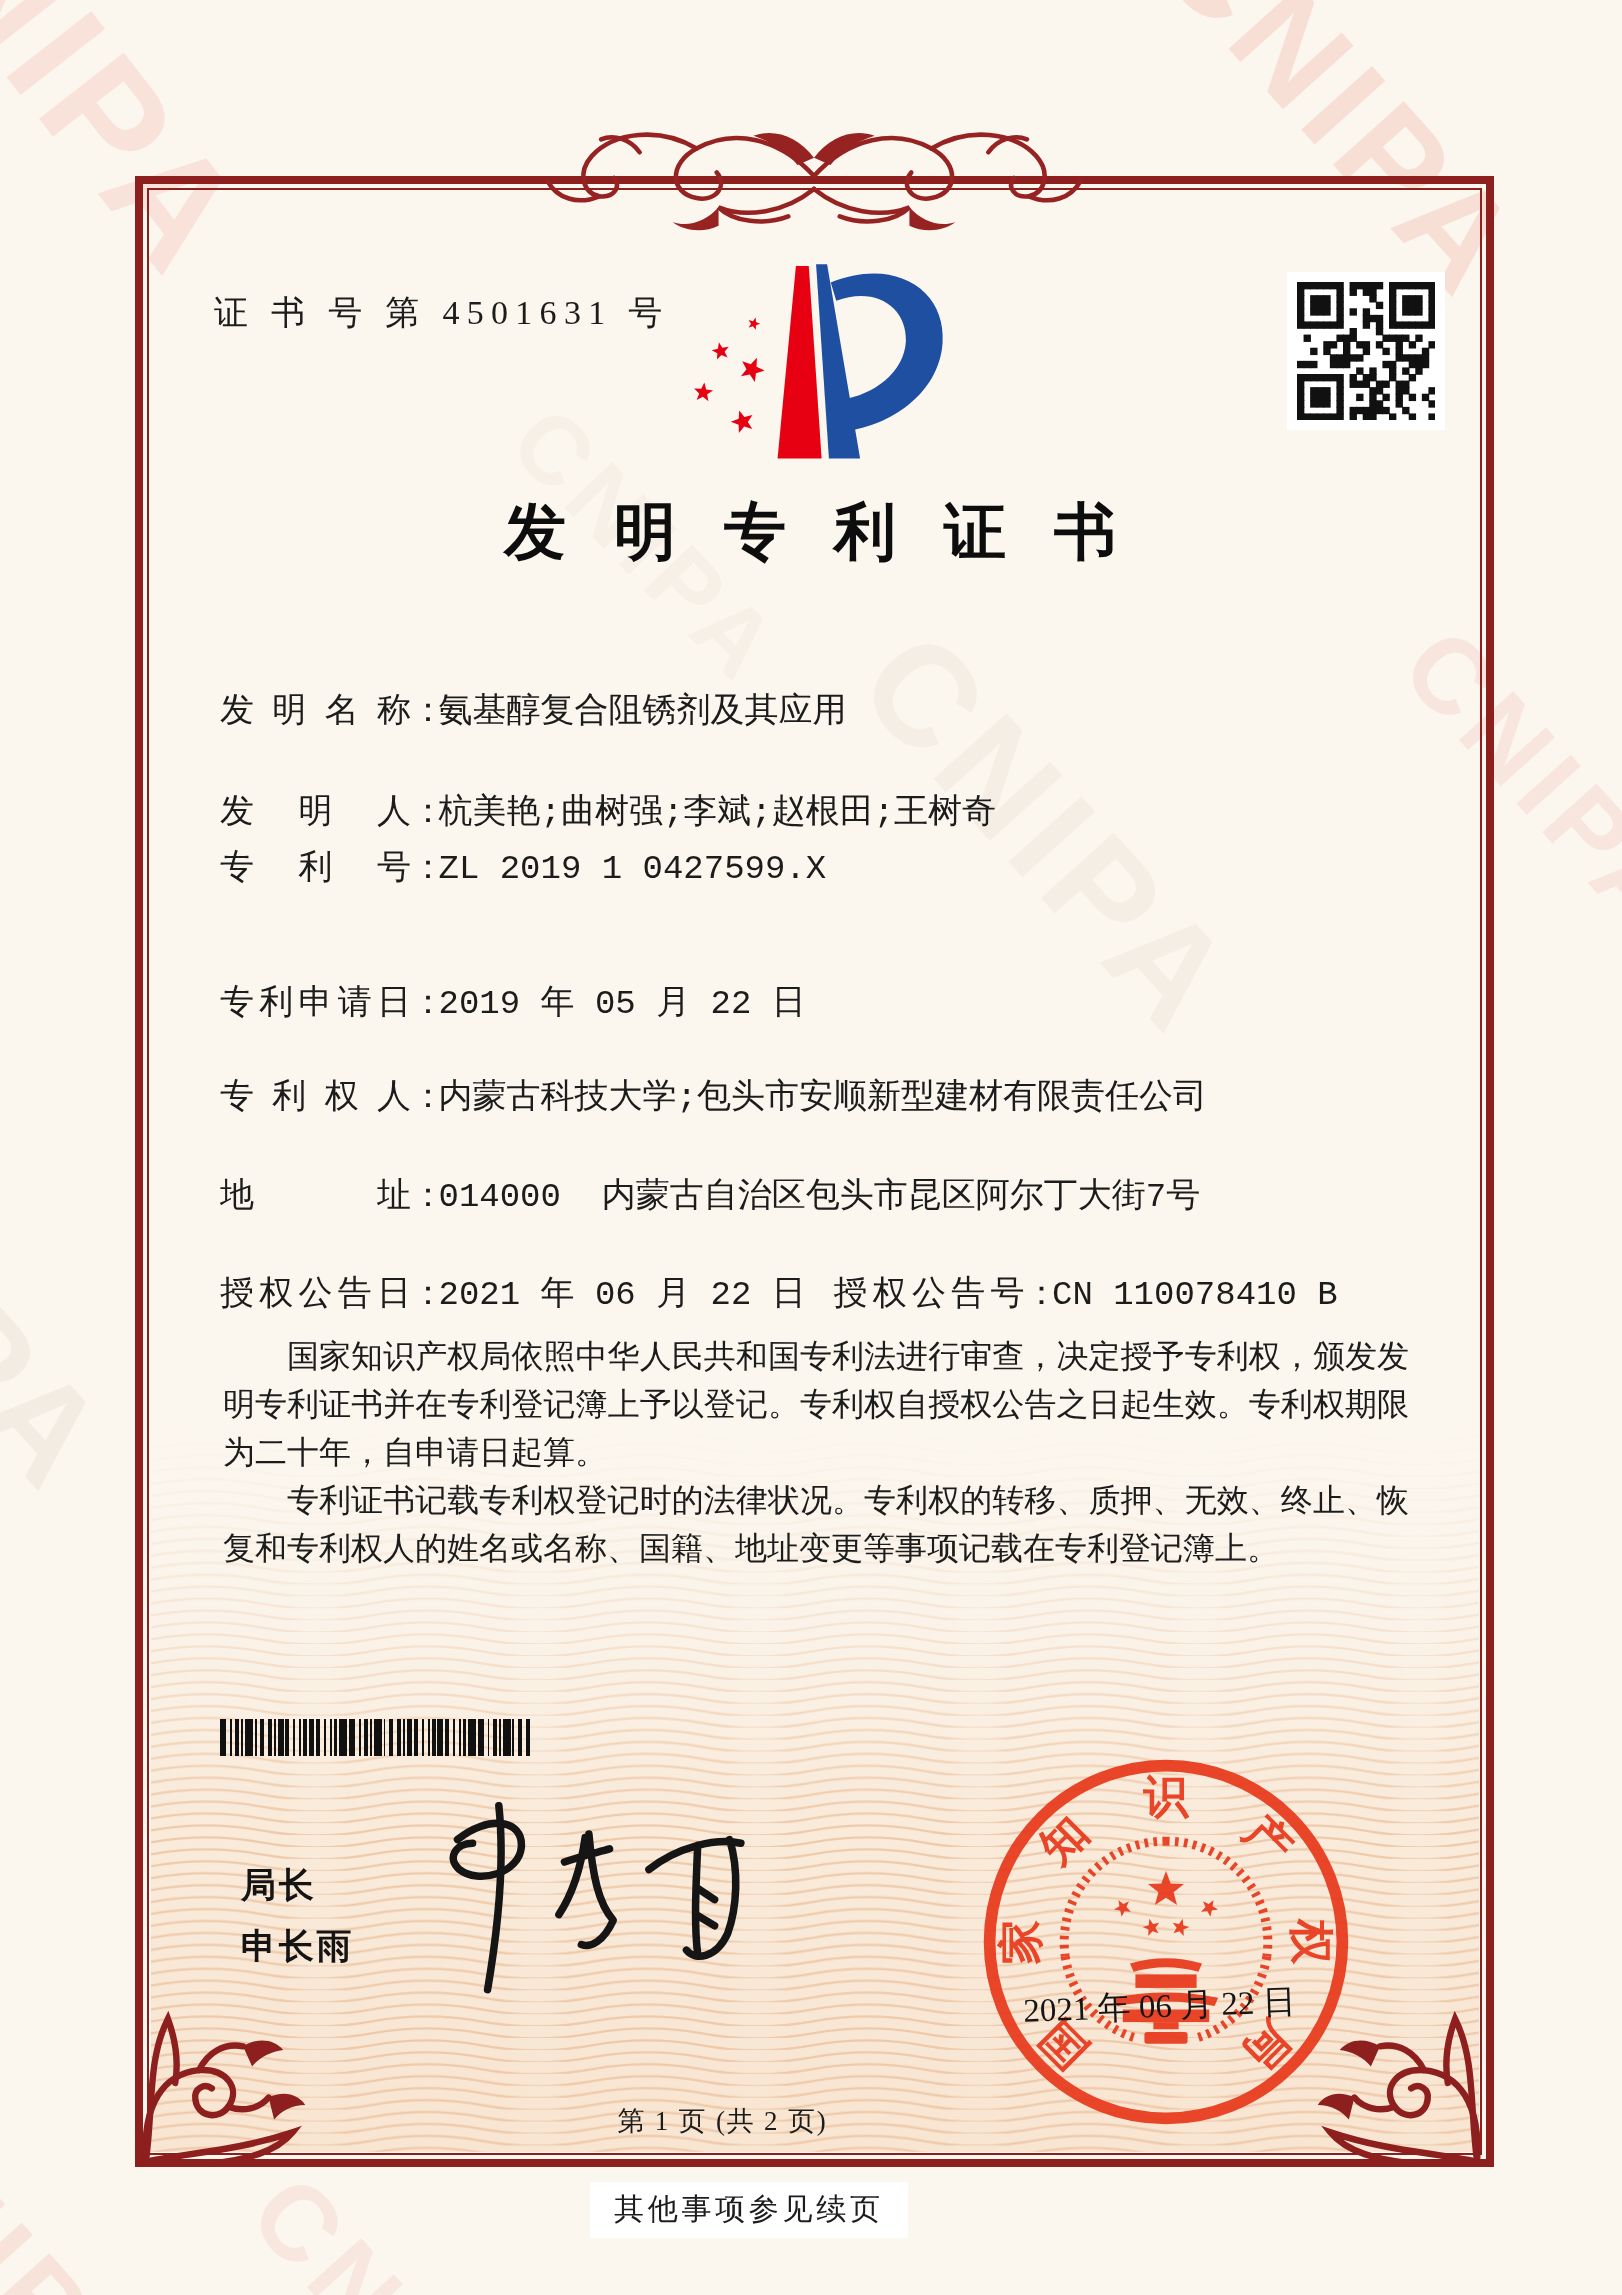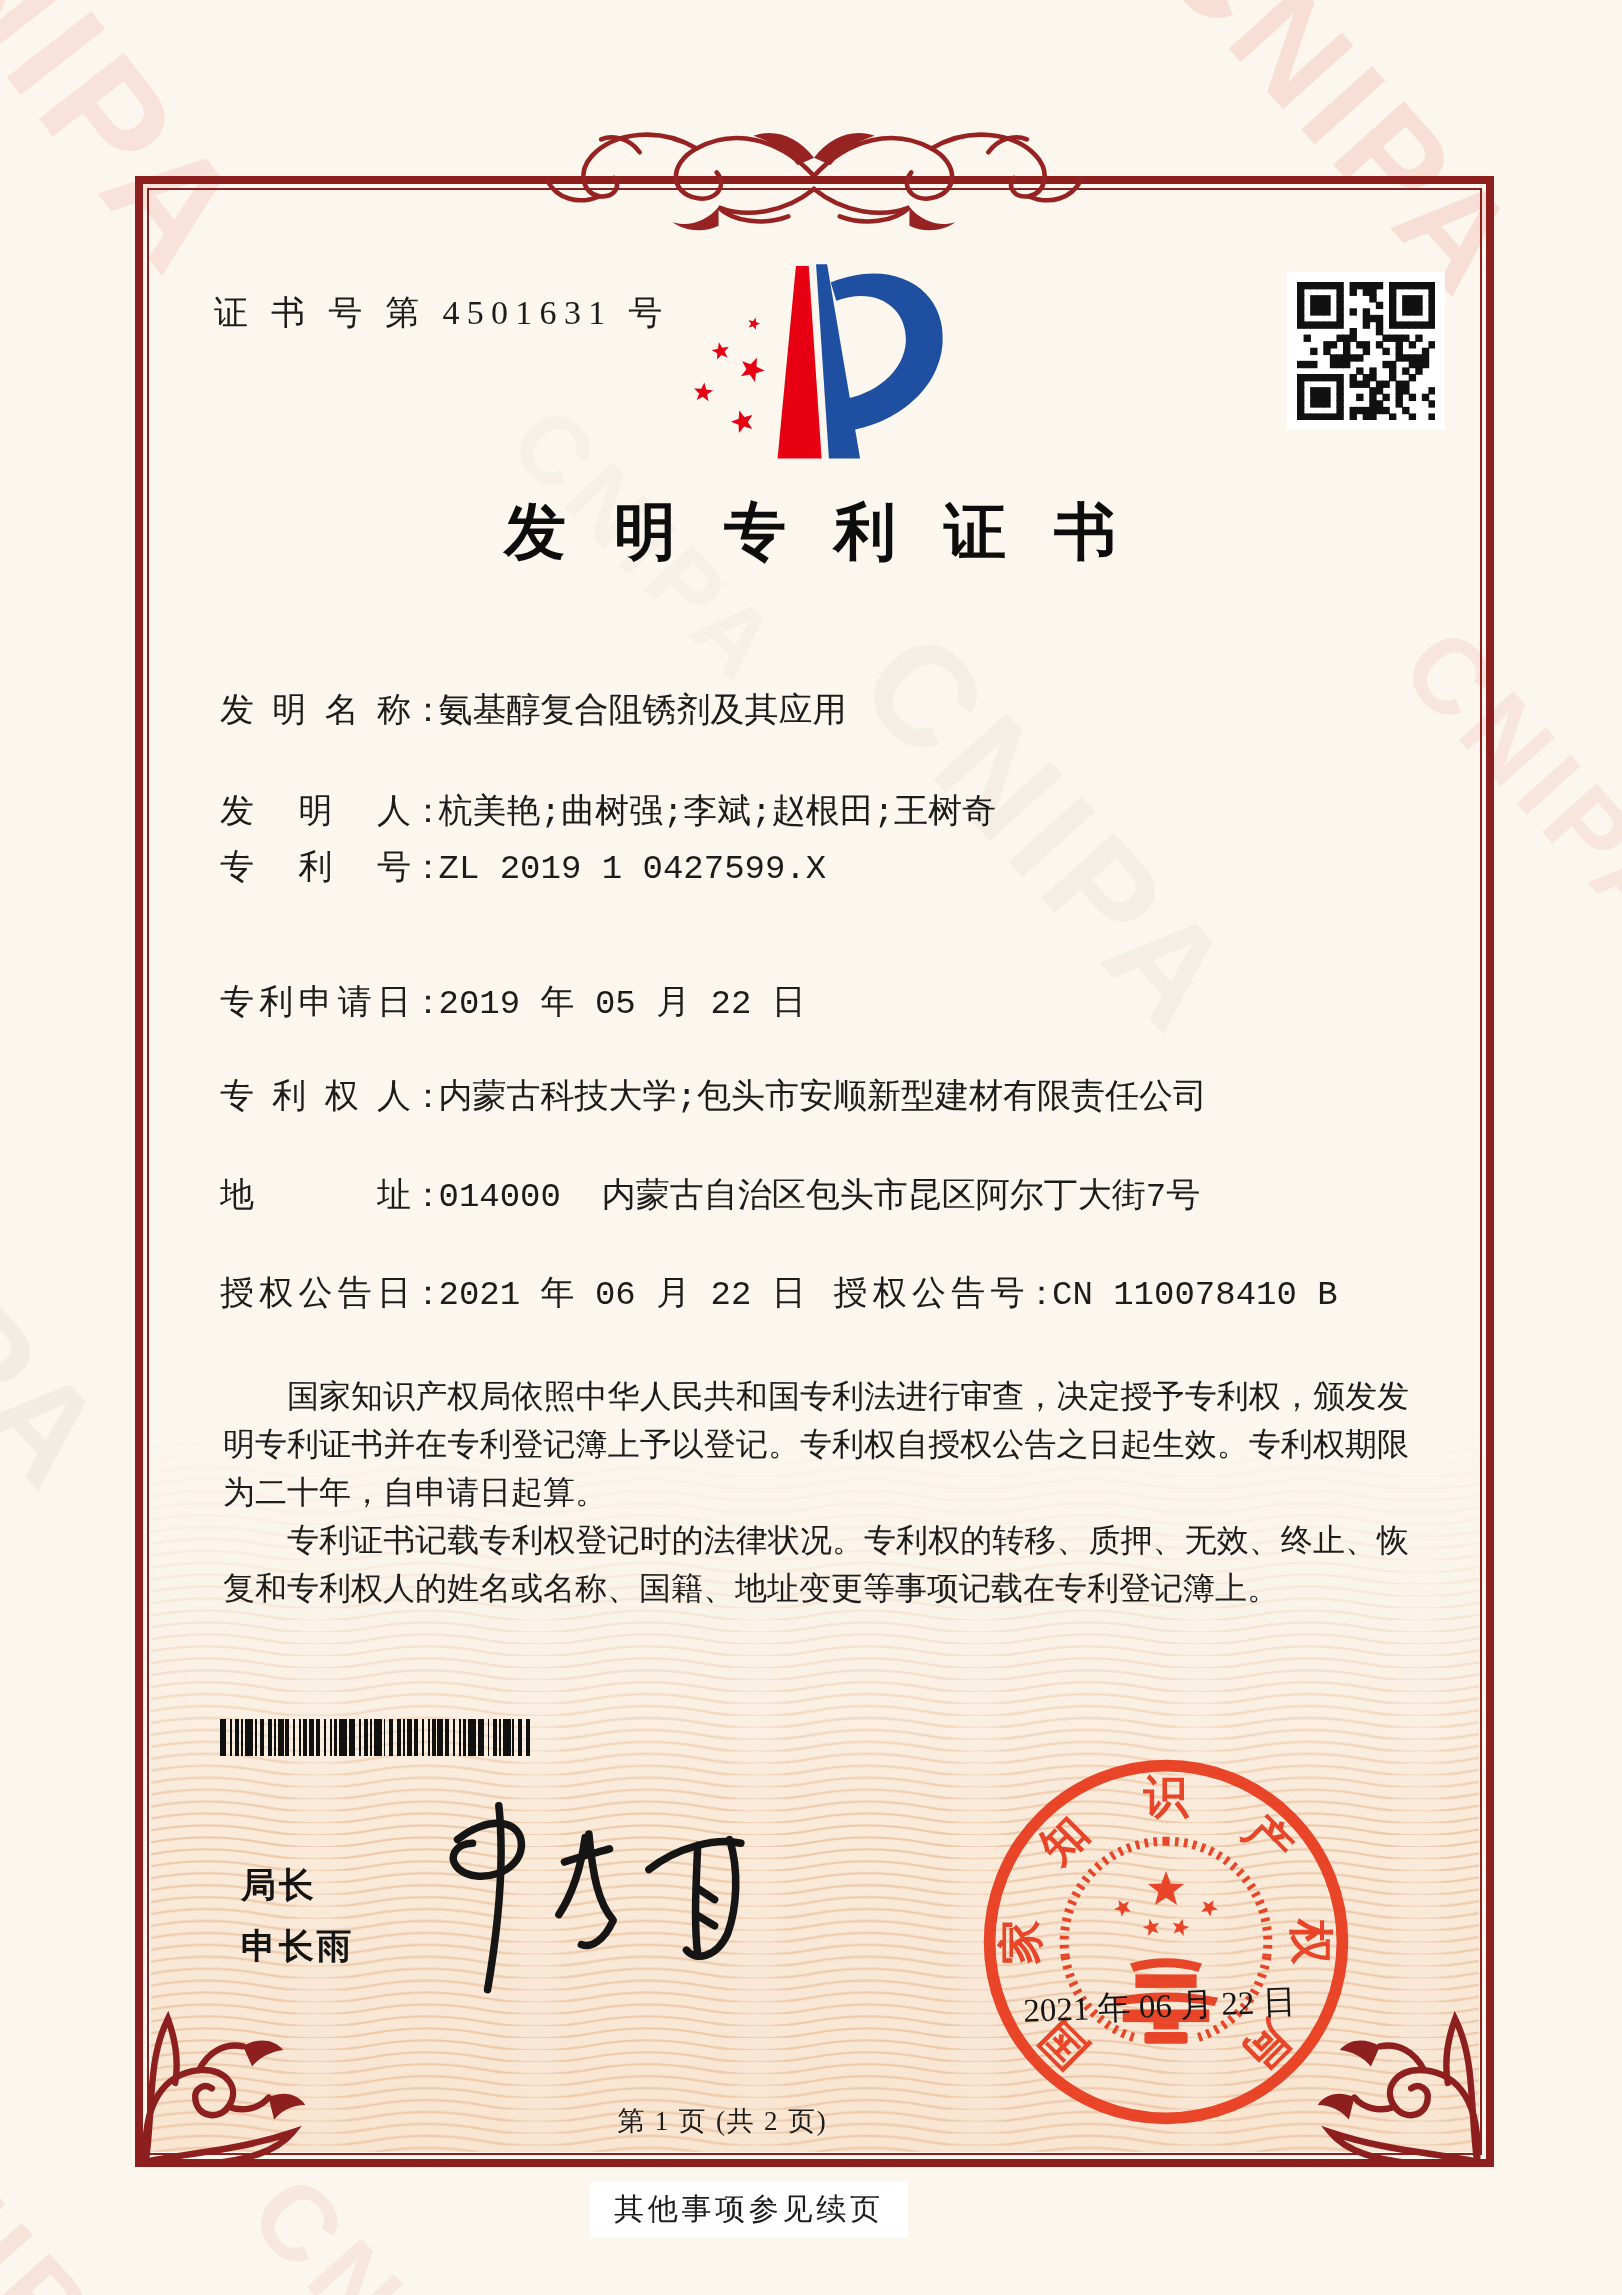--- a/index.html
+++ b/index.html
@@ -44,21 +44,21 @@
     letter-spacing:48px; padding-left:39px; box-sizing:border-box; color:#0d0d0d;
   }
   
   .frow{position:absolute; left:220px; width:1194px; font-size:34px; z-index:3; display:flex; align-items:baseline;}
   .flabel{display:inline-block; width:191px; text-align:justify; text-align-last:justify; flex:none;}
   .fcolon{display:inline-block; width:27.5px; flex:none;}
   .fvalue{white-space:pre;font-family:Liberation Mono, monospace;}
   .fvalue.w1{display:inline-block; width:395px; flex:none;}
   
   .paras{position:absolute; left:223px; top:1332px; width:1186px; z-index:3;
-    font-size:32px; line-height:48px; text-align:justify;margin-top:40px;}
+    font-size:32px; line-height:48px; text-align:justify;}
   .paras p{margin:0; text-indent:2em;}
   
   .barcode{position:absolute; left:220px; top:1719px; width:323px; height:37px; z-index:3; display:flex; align-items:stretch;}
   .barcode div{background:#101010; height:100%;}
   
   .director{position:absolute; left:241px; z-index:3;
     font-family:"Liberation Sans","DejaVu Sans",sans-serif; font-weight:600;
     font-size:35px; letter-spacing:2.8px; color:#141414;}
   .director.t1{top:1862px;}
   .director.t2{top:1923px;}

